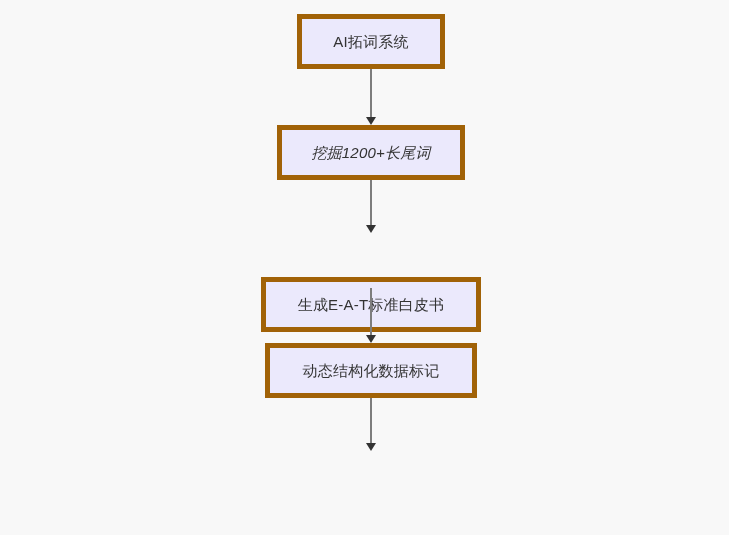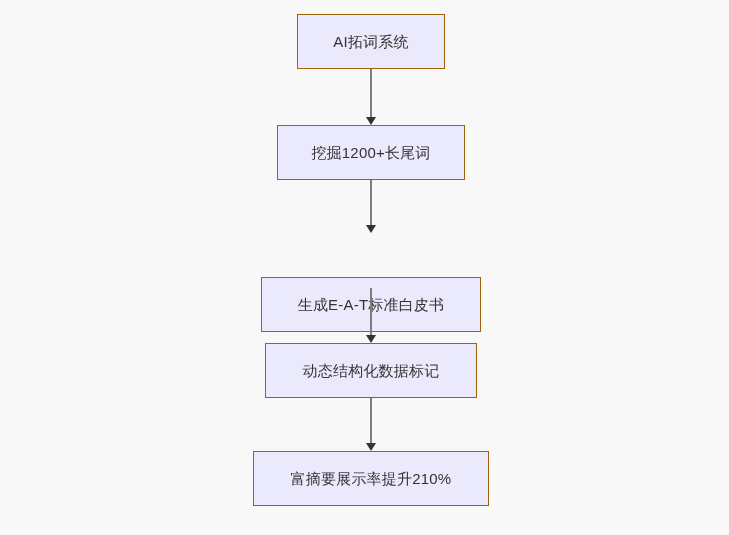--- a/index.html
+++ b/index.html
@@ -17,21 +17,21 @@
   #flowchart-canvas {
     position: relative;
     width: 729px;
     height: 535px;
   }
   .node {
     position: absolute;
     box-sizing: border-box;
     height: 55px;
     background: #ebe9fc;
-    border: 1px solid #a16207;
+    border: 5px solid #a16207;
     border-radius: 0;
     display: flex;
     align-items: center;
     justify-content: center;
     transform: translateX(-50%);
     left: 371px;
   }
   .node-label {
     font-size: 15px;
     line-height: 1;
@@ -72,21 +72,21 @@
 
   <div class="node" style="top:14px; width:148px;">
     <span class="node-label">AI拓词系统</span>
   </div>
 
   <div class="edge" style="top:69px; height:56px;">
     <div class="edge-line" style="height:48px;"></div>
     <div class="edge-arrow"></div>
   </div>
 
-  <div class="node" style="top:125px; width:188px;">
+  <div class="node" style="top:125px; width:188px;font-style:italic;">
     <span class="node-label">挖掘1200+长尾词</span>
   </div>
 
   <div class="edge" style="top:180px; height:53px;">
     <div class="edge-line" style="height:45px;"></div>
     <div class="edge-arrow"></div>
   </div>
 
   <div class="node" style="top:233px; width:220px;margin-top:44px;">
     <span class="node-label">生成E-A-T标准白皮书</span>
@@ -99,17 +99,14 @@
 
   <div class="node" style="top:343px; width:212px;">
     <span class="node-label">动态结构化数据标记</span>
   </div>
 
   <div class="edge" style="top:398px; height:53px;">
     <div class="edge-line" style="height:45px;"></div>
     <div class="edge-arrow"></div>
   </div>
 
-  <div class="node" style="top:451px; width:236px;">
-    <span class="node-label">富摘要展示率提升210%</span>
-  </div>
 
 </div>
 
 </body></html>

